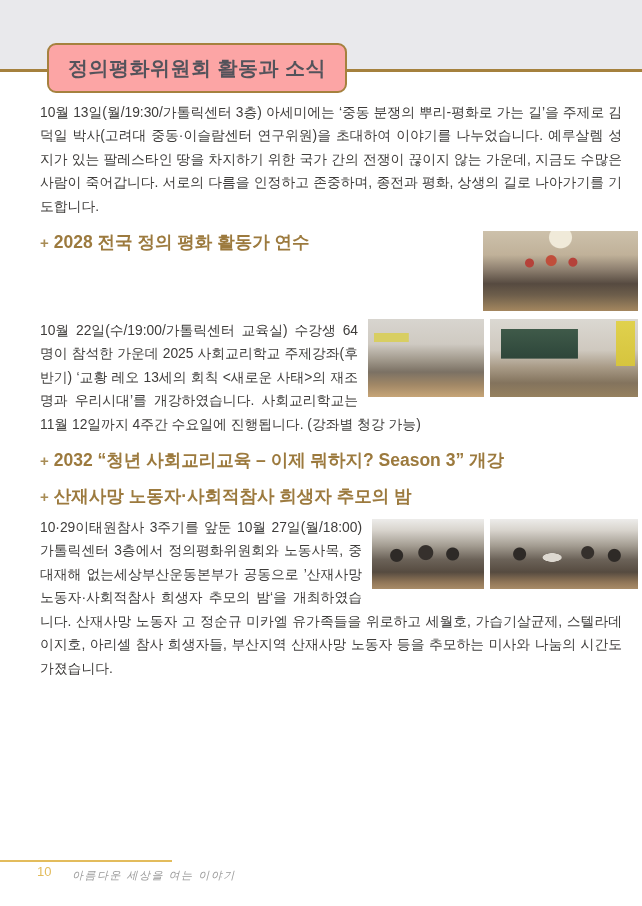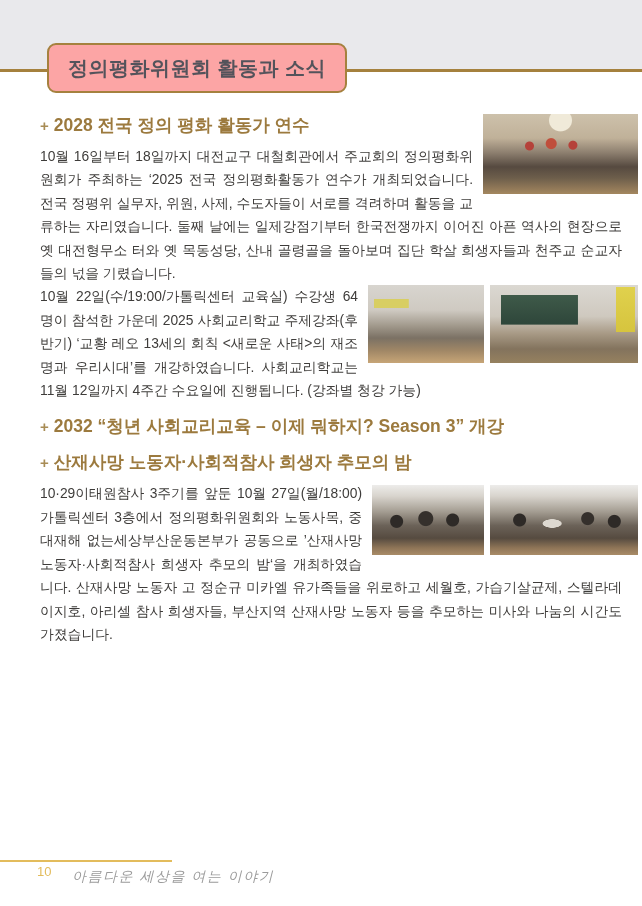--- a/index.html
+++ b/index.html
@@ -71,44 +71,44 @@
       radial-gradient(ellipse at 42% 55%, #ddd8d0 0 9px, transparent 10px),
       radial-gradient(circle at 20% 50%, #2e2a27 0 6px, transparent 7px),
       radial-gradient(circle at 66% 48%, #35302c 0 6px, transparent 7px),
       radial-gradient(circle at 84% 52%, #2e2a27 0 6px, transparent 7px),
       linear-gradient(180deg,#edecea 0%,#d8d4cd 16%,#a49d92 38%,#6b6258 58%,#564b40 76%,#8f7557 90%,#a98c68 100%);
   }
 
   
   .footer-rule { position:absolute; left:0; top:860px; width:172px; height:2px; background:#e3bc5c; }
   .footer-pagenum { position:absolute; left:37px; top:864px; font-size:13px; color:#e3bc5c; }
-  .footer-tagline { position:absolute; left:72px; top:868px; font-size:14px; color:#9b9b9b; font-style:italic; letter-spacing:1.5px; }
+  .footer-tagline { position:absolute; left:72px; top:868px; font-size:11px; color:#9b9b9b; font-style:italic; letter-spacing:1.5px; }
 </style>
 </head>
 <body>
 
 <div class="page">
 
   <div class="top-strip"></div>
   <div class="top-rule"></div>
   <div class="title-box">
     <span>정의평화위원회 활동과 소식</span>
   </div>
 
   <div class="content">
 
     <section>
+      <p class="sec-body">10월 13일(월/19:30/가톨릭센터 3층) 아세미에는 ‘중동 분쟁의 뿌리-평화로 가는 길’을 주제로 김덕일 박사(고려대 중동·이슬람센터 연구위원)을 초대하여 이야기를 나누었습니다. 예루살렘 성지가 있는 팔레스타인 땅을 차지하기 위한 국가 간의 전쟁이 끊이지 않는 가운데, 지금도 수많은 사람이 죽어갑니다. 서로의 다름을 인정하고 존중하며, 종전과 평화, 상생의 길로 나아가기를 기도합니다.</p>
     </section>
 
     <section>
       <div class="float-r">
         <div class="ph ph-group" title="연수 단체 사진"></div>
       </div>
       <h2 class="sec-heading"><span class="plus">+</span><span>2028 전국 정의 평화 활동가 연수</span></h2>
-      <p class="sec-body">10월 16일부터 18일까지 대전교구 대철회관에서 주교회의 정의평화위원회가 주최하는 ‘2025 전국 정의평화활동가 연수가 개최되었습니다. 전국 정평위 실무자, 위원, 사제, 수도자들이 서로를 격려하며 활동을 교류하는 자리였습니다. 둘째 날에는 일제강점기부터 한국전쟁까지 이어진 아픈 역사의 현장으로 옛 대전형무소 터와 옛 목동성당, 산내 골령골을 돌아보며 집단 학살 희생자들과 천주교 순교자들의 넋을 기렸습니다.</p>
     </section>
 
     <section>
       <div class="float-r">
         <div class="ph ph-class1" title="강의실 수강 모습"></div>
         <div class="ph ph-class2" title="칠판 앞 강의 모습"></div>
       </div>
       <p class="sec-body">10월 22일(수/19:00/가톨릭센터 교육실) 수강생 64명이 참석한 가운데 2025 사회교리학교 주제강좌(후반기) ‘교황 레오 13세의 회칙 &lt;새로운 사태&gt;의 재조명과 우리시대’를 개강하였습니다. 사회교리학교는 11월 12일까지 4주간 수요일에 진행됩니다. (강좌별 청강 가능)</p>
     </section>
 

